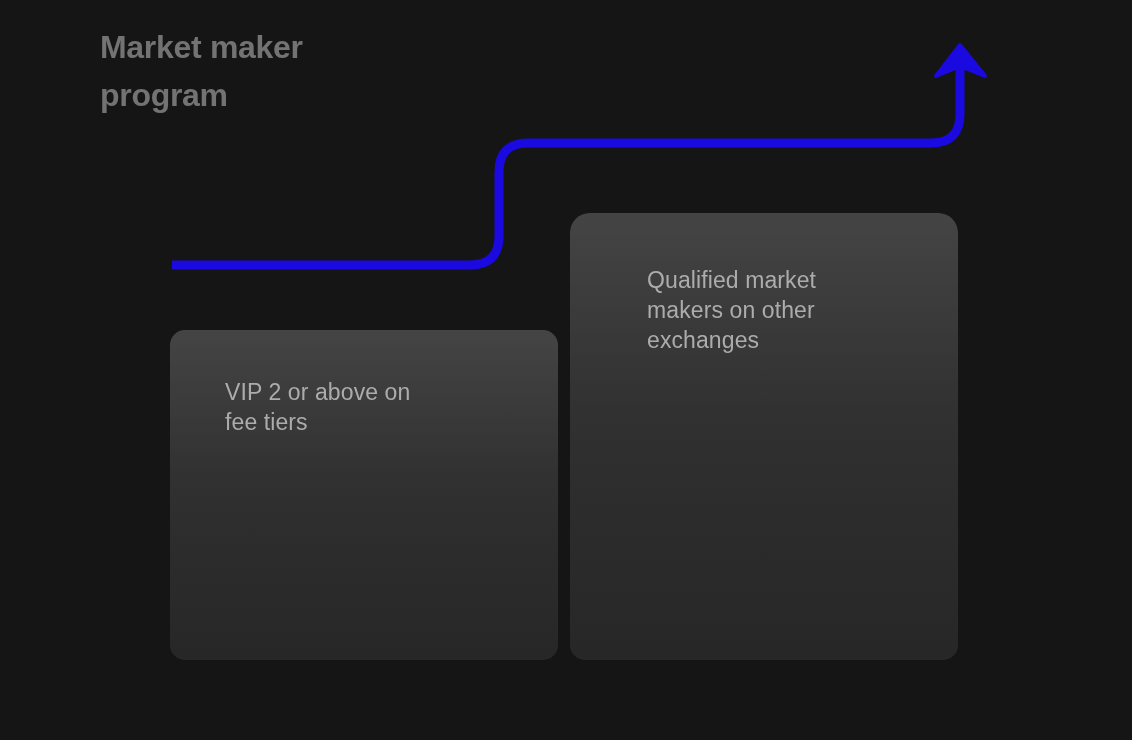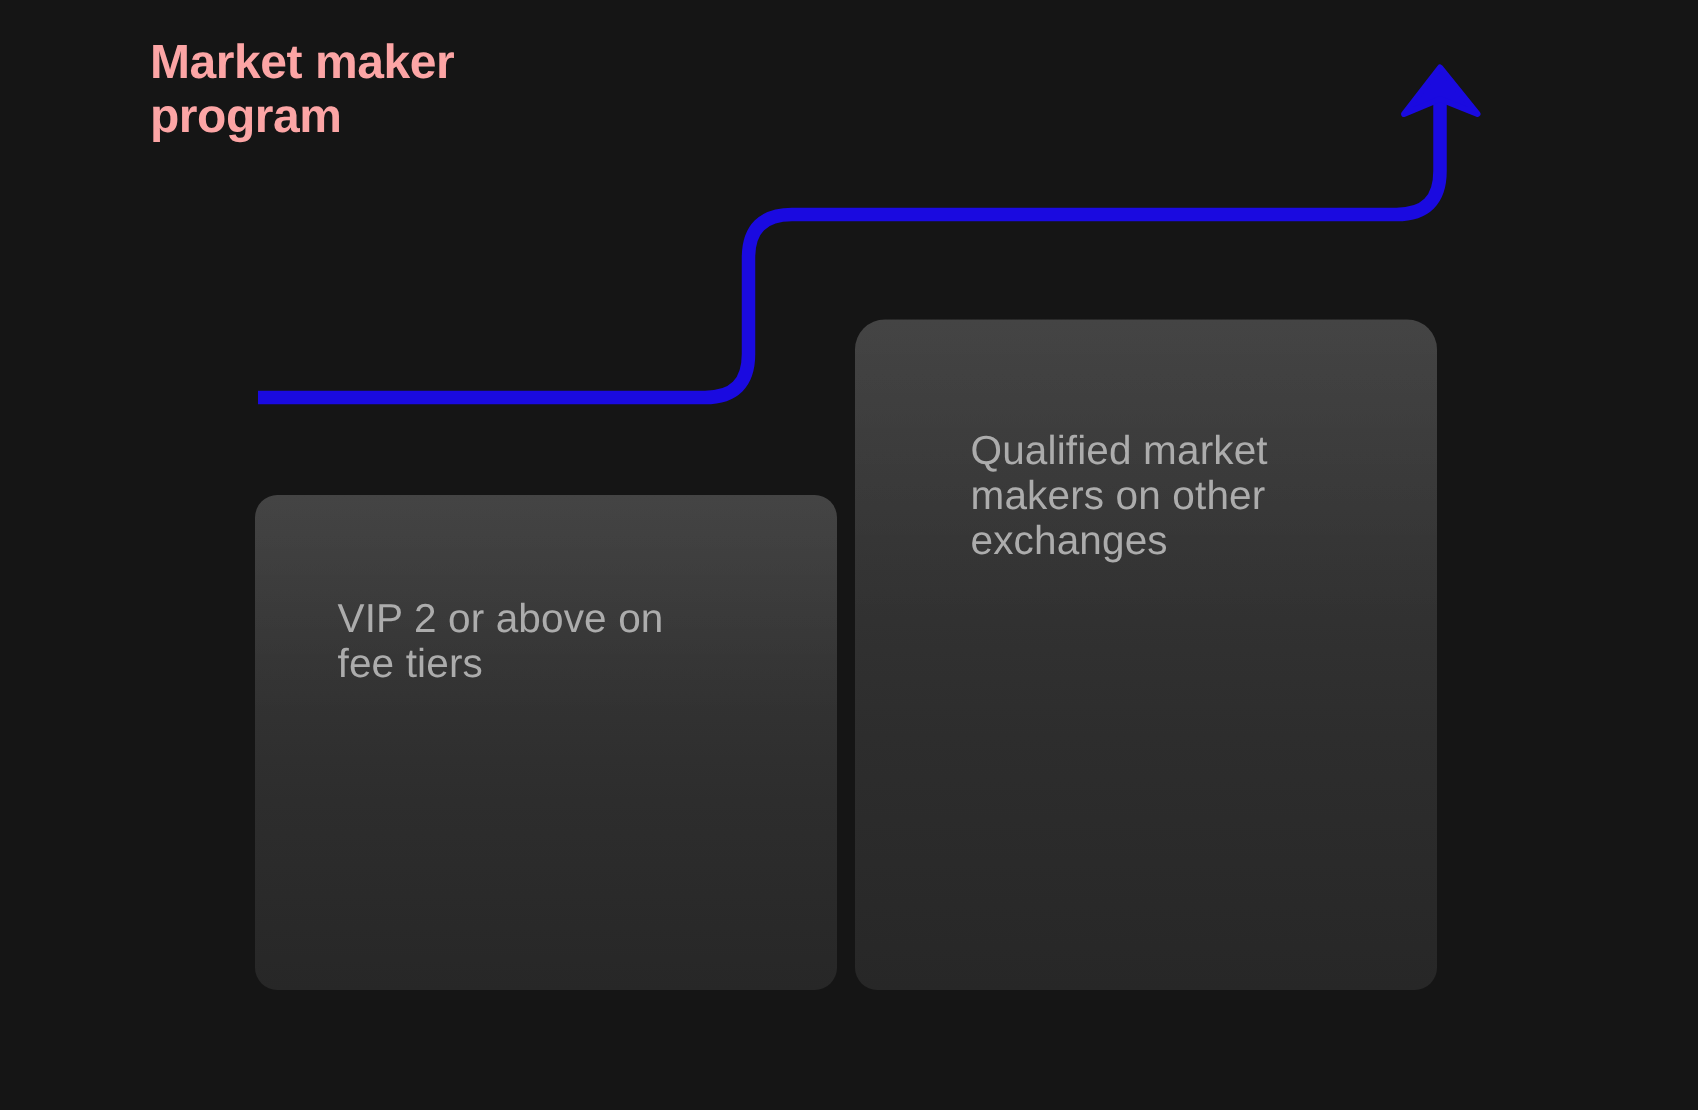--- a/index.html
+++ b/index.html
@@ -20,24 +20,24 @@
     background: #151515;
   }
 
   
   #page-title {
     position: absolute;
     left: 100px;
     top: 2px;
     width: 460px;
     font-size: 32px;
-    line-height: 36px;
+    line-height: 48px;
     font-weight: 700;
     letter-spacing: -0.3px;
-    color: #fca5a5;
+    color: #737373;
     white-space: pre-line;
   }
 
   
   #arrow-layer {
     position: absolute;
     left: 0;
     top: 0;
     width: 1132px;
     height: 740px;
@@ -74,28 +74,27 @@
     top: 213px;
     width: 388px;
     height: 447px;
     border-top-left-radius: 20px;
     border-top-right-radius: 20px;
   }
   .bar-label {
     position: absolute;
     left: 55px;
     right: 26px;
-    font-size: 27px;
+    font-size: 23px;
     line-height: 30px;
     font-weight: 400;
     color: #acacac;
     letter-spacing: 0.1px;
     white-space: pre-line;
     z-index: 2;
-    margin-top: 20px;
   }
   #bar-vip .bar-label { top: 47px; }
   #bar-qualified .bar-label { top: 52px; left: 77px; right: 26px; }
 </style>
 </head>
 <body>
 
 <div id="stage">
 
   <h1 id="page-title">Market maker

